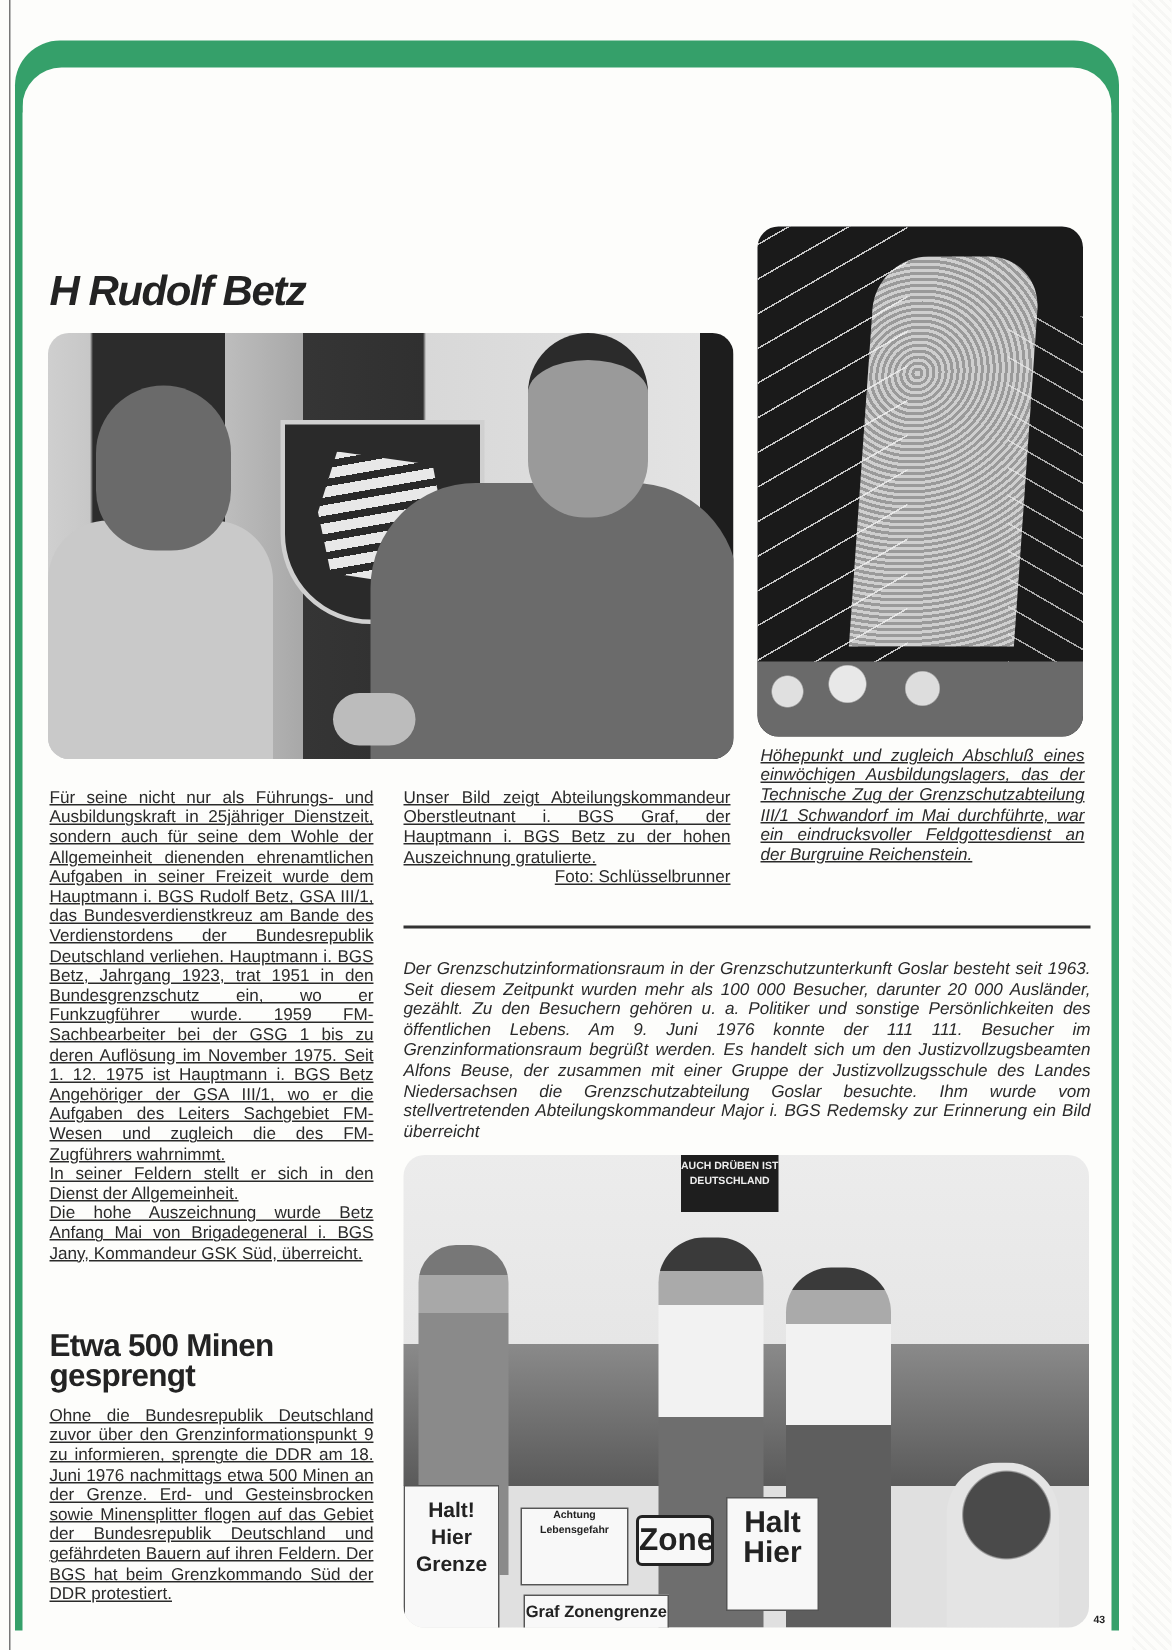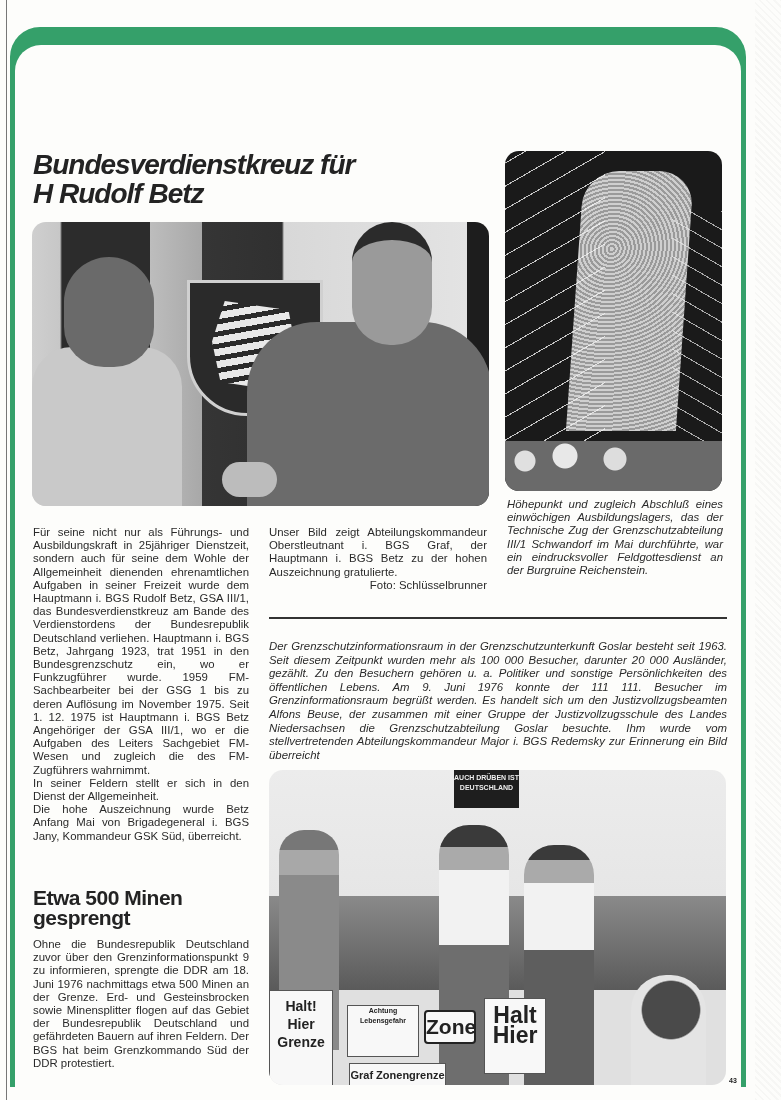--- a/index.html
+++ b/index.html
@@ -35,26 +35,26 @@
 
   .photo-expo { left:269px; top:770px; width:457px; height:315px; background:linear-gradient(#ececec 0,#e6e6e6 40%,#8a8a8a 40%,#5a5a5a 70%,#e0e0e0 70%); }
   .sign-top { position:absolute; left:185px; top:0; width:65px; height:35px; background:#1e1e1e; color:#eee; font-size:7px; font-weight:700; text-align:center; line-height:10px; padding-top:3px; }
   .man1 { position:absolute; left:170px; top:55px; width:70px; height:260px; background:linear-gradient(#3a3a3a 0 22px,#aaa 22px 45px,#f2f2f2 45px 120px,#6e6e6e 120px); border-radius:30px 30px 0 0; }
   .man2 { position:absolute; left:255px; top:75px; width:70px; height:240px; background:linear-gradient(#3a3a3a 0 15px,#aaa 15px 38px,#f2f2f2 38px 105px,#5e5e5e 105px); border-radius:30px 30px 0 0; }
   .mannequin { position:absolute; left:10px; top:60px; width:60px; height:220px; background:linear-gradient(#777 0 20px,#a8a8a8 20px 45px,#8a8a8a 45px); border-radius:25px 25px 0 0; }
   .signbox { position:absolute; background:#f8f8f8; border:1px solid #555; color:#222; text-align:center; font-weight:700; }
   .sb-halt1 { left:0; top:220px; width:62px; height:90px; font-size:14px; line-height:18px; padding-top:6px; }
   .sb-achtung { left:78px; top:235px; width:70px; height:50px; font-size:7px; line-height:10px; }
   .sb-zone { left:155px; top:240px; width:48px; height:30px; font-size:21px; line-height:30px; border:2px solid #222; border-radius:4px; }
-  .sb-halt2 { left:215px; top:228px; width:60px; height:68px; font-size:23px; line-height:20px; padding-top:6px; }
+  .sb-halt2 { left:215px; top:228px; width:60px; height:68px; font-size:20px; line-height:20px; padding-top:6px; }
   .sb-halt3 { left:80px; top:293px; width:95px; height:22px; font-size:11px; line-height:22px; }
   .viewer { position:absolute; right:20px; bottom:0; width:75px; height:110px; background:radial-gradient(ellipse 30px 30px at 40px 35px,#4a4a4a 0 95%,transparent 100%),#e4e4e4; border-radius:35px 35px 0 0; }
 
   .col-text { position:absolute; font-size:11.4px; line-height:13.2px; color:#2a2a2a; text-align:justify; margin:0; }
-  .col-text p { margin:0; }
+  .col-text p { margin:0;text-decoration:underline; }
   .col1 { left:33px; top:526px; width:216px; }
   .col1b { left:33px; top:938px; width:216px; }
   .col2 { left:269px; top:526px; width:218px; }
   .col2 .credit { text-align:right; }
   .col3 { left:507px; top:498px; width:216px; font-style:italic; }
   .goslar { position:absolute; left:269px; top:640px; width:458px; font-size:11.4px; line-height:13.6px; font-style:italic; text-align:justify; color:#2a2a2a; margin:0; }
   .rule { position:absolute; left:269px; top:617px; width:458px; height:2px; background:#333; }
   .page-number { position:absolute; left:729px; top:1077px; font-size:7px; font-weight:700; color:#222; }
 </style>
 </head>
@@ -64,21 +64,21 @@
 <div class="page-texture"></div>
 
 <div class="page-frame">
   <div class="frame-top"></div>
   <div class="frame-inner"></div>
   <div class="frame-left"></div>
   <div class="frame-right"></div>
 </div>
 
 <h1 class="headline">
-  <span>Bundesverdienstkreuz für</span><br>
+  <br>
   <span>H Rudolf Betz</span>
 </h1>
 
 <div class="photo photo-main">
   <div class="shield">
       <div class="eagle"></div>
     </div>
   <div class="person-left-body"></div>
   <div class="person-left-head"></div>
   <div class="person-right-body"></div>

